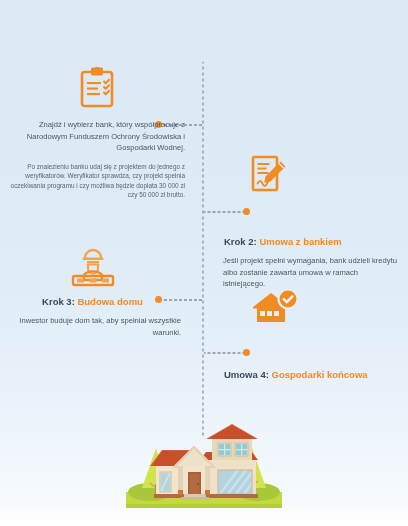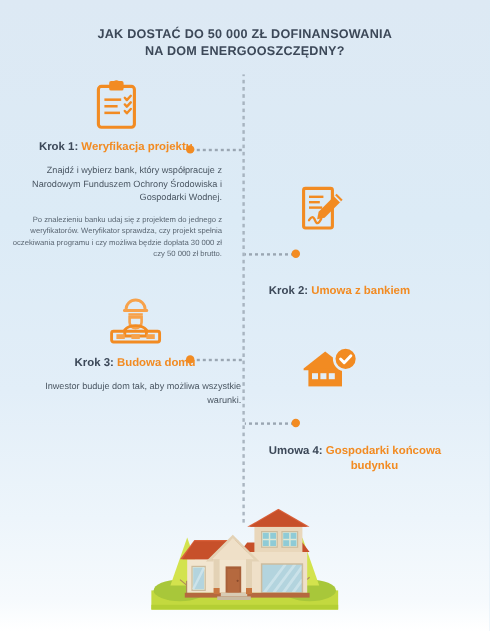--- a/index.html
+++ b/index.html
@@ -101,21 +101,21 @@
     margin-top: 8px;
   }
   .step.left .body-main,
   .step.left .body-sub { text-align: right; }
   .step.right .body-main,
   .step.right .body-sub { text-align: left; }
 
   
   #step1 { left: 8px;   top: 66px;  width: 177px; }
   #step2 { left: 223px; top: 155px; width: 177px; }
-  #step3 { left: 24px;   top: 248px; width: 177px; }
+  #step3 { left: 4px;   top: 248px; width: 177px; }
   #step4 { left: 223px; top: 288px; width: 177px; }
 
   #step1 .icon-wrap, #step3 .icon-wrap { justify-content: center; }
   #step2 .icon-wrap, #step4 .icon-wrap { justify-content: flex-start; padding-left: 28px; }
 
   #step2 .step-head, #step4 .step-head { text-align: left; padding-left: 1px; margin-top: 36px; }
   #step4 .step-head { padding-left: 1px; }
   #step4 .head-l2 { display: block; text-align: center; }
 
   #step1 .step-head { text-align: center; }
@@ -128,24 +128,20 @@
     bottom: 12px;
     width: 156px;
     height: 90px;
   }
 </style>
 </head>
 <body>
 
 <div id="infographic">
 
-  <div class="title">
-    <span>JAK DOSTAĆ DO 50 000 ZŁ DOFINANSOWANIA</span>
-    <span class="l2">NA DOM ENERGOOSZCZĘDNY?</span>
-  </div>
 
   <div class="spine"></div>
 
   <div class="connector" style="left:160px; top:124px; width:43px;"></div>
   <div class="cdot" style="left:155px; top:121px;"></div>
 
   <div class="connector" style="left:204px; top:211px; width:42px;"></div>
   <div class="cdot" style="left:243px; top:208px;"></div>
 
   <div class="connector" style="left:160px; top:299px; width:43px;"></div>
@@ -163,24 +159,20 @@
           <circle cx="18" cy="3.5" r="2.6" fill="#f28b22"></circle>
           <rect x="8" y="16" width="14" height="2.1" fill="#f28b22"></rect>
           <rect x="8" y="21.5" width="11" height="2.1" fill="#f28b22"></rect>
           <rect x="8" y="27" width="13" height="2.1" fill="#f28b22"></rect>
           <path d="M25 15.5l1.7 1.9 3.3-3.6" fill="none" stroke="#f28b22" stroke-width="2" stroke-linecap="round" stroke-linejoin="round"></path>
           <path d="M25 21l1.7 1.9 3.3-3.6" fill="none" stroke="#f28b22" stroke-width="2" stroke-linecap="round" stroke-linejoin="round"></path>
           <path d="M25 26.5l1.7 1.9 3.3-3.6" fill="none" stroke="#f28b22" stroke-width="2" stroke-linecap="round" stroke-linejoin="round"></path>
         </svg>
       </span>
     </div>
-    <div class="step-head">
-      <span>Krok 1:</span>
-      <span class="accent">Weryfikacja projektu</span>
-    </div>
     <div class="body-main">Znajdź i wybierz bank, który współpracuje z Narodowym Funduszem Ochrony Środowiska i Gospodarki Wodnej.</div>
     <div class="body-sub">Po znalezieniu banku udaj się z projektem do jednego z weryfikatorów. Weryfikator sprawdza, czy projekt spełnia oczekiwania programu i czy możliwa będzie dopłata 30 000 zł czy 50 000 zł brutto.</div>
   </div>
 
   <div class="step right" id="step2">
     <div class="icon-wrap">
       <span>
         <svg width="38" height="40" viewBox="0 0 38 40">
           <rect x="2" y="2" width="24" height="33" rx="1.6" fill="none" stroke="#f28b22" stroke-width="2.6"></rect>
           <rect x="6.5" y="8" width="12" height="2" fill="#f28b22"></rect>
@@ -189,20 +181,21 @@
           <path d="M6.5 28.5c2-3.4 3.6-3.4 5 0 1.4 3.4 3 3.4 5.2-1.2" fill="none" stroke="#f28b22" stroke-width="1.9" stroke-linecap="round"></path>
           <path d="M29.5 6.5l5 5-15 15-6.2 1.2 1.2-6.2z" fill="#f28b22"></path>
           <path d="M27.8 8.2l5 5" fill="none" stroke="#dfebf6" stroke-width="1.3"></path>
         </svg>
       </span>
     </div>
     <div class="step-head">
       <span>Krok 2:</span>
       <span class="accent">Umowa z bankiem</span>
     </div>
+    <div class="body-main">Jeśli projekt spełni wymagania, bank udzieli kredytu albo zostanie zawarta umowa w ramach istniejącego.</div>
   </div>
 
   <div class="step left" id="step3">
     <div class="icon-wrap">
       <span>
         <svg width="44" height="40" viewBox="0 0 44 40">
           <path d="M14 10c0-4.4 3.6-8 8-8s8 3.6 8 8" fill="none" stroke="#f7a24b" stroke-width="2.4"></path>
           <rect x="11.5" y="9.5" width="21" height="2.6" rx="1.2" fill="#f7a24b"></rect>
           <rect x="16" y="13" width="12" height="2.2" fill="#f7a24b"></rect>
           <path d="M17 16.5h10v4a5 5 0 0 1-10 0z" fill="none" stroke="#f7a24b" stroke-width="2.2"></path>
@@ -211,41 +204,40 @@
           <rect x="6" y="30.5" width="7" height="4" fill="#f7a24b"></rect>
           <rect x="18.5" y="30.5" width="7" height="4" fill="#f7a24b"></rect>
           <rect x="31" y="30.5" width="7" height="4" fill="#f7a24b"></rect>
         </svg>
       </span>
     </div>
     <div class="step-head">
       <span>Krok 3:</span>
       <span class="accent">Budowa domu</span>
     </div>
-    <div class="body-main">Inwestor buduje dom tak, aby możliwa wszystkie warunki.</div>
+    <div class="body-main">Inwestor buduje dom tak, aby spełniał wszystkie warunki.</div>
   </div>
 
   <div class="step right" id="step4">
     <div class="icon-wrap">
       <span>
         <svg width="48" height="40" viewBox="0 0 48 40">
           <path d="M2 19L20 5l18 14v1.5H2z" fill="#f28b22"></path>
           <rect x="6" y="19" width="28" height="15" fill="#f28b22"></rect>
           <rect x="9" y="23" width="5" height="5" fill="#e2eef8"></rect>
           <rect x="16" y="23" width="5" height="5" fill="#e2eef8"></rect>
           <rect x="23" y="23" width="5" height="5" fill="#e2eef8"></rect>
           <circle cx="37" cy="11" r="9.5" fill="#f28b22" stroke="#e2eef8" stroke-width="2.2"></circle>
           <path d="M32.8 11.2l3 3 5.6-5.8" fill="none" stroke="#ffffff" stroke-width="2.4" stroke-linecap="round" stroke-linejoin="round"></path>
         </svg>
       </span>
     </div>
     <div class="step-head">
       <span>Umowa 4:</span>
       <span class="accent">Gospodarki końcowa</span>
-      <span class="accent head-l2">budynku</span>
     </div>
   </div>
 
   <div id="house-scene">
     <svg width="156" height="90" viewBox="0 0 156 90">
 
       <rect x="0" y="68" width="156" height="16" fill="#c3d93f"></rect>
       <rect x="0" y="80" width="156" height="4" fill="#b4cf34"></rect>
 
       <ellipse cx="24" cy="68" rx="22" ry="9" fill="#a8c73a"></ellipse>

